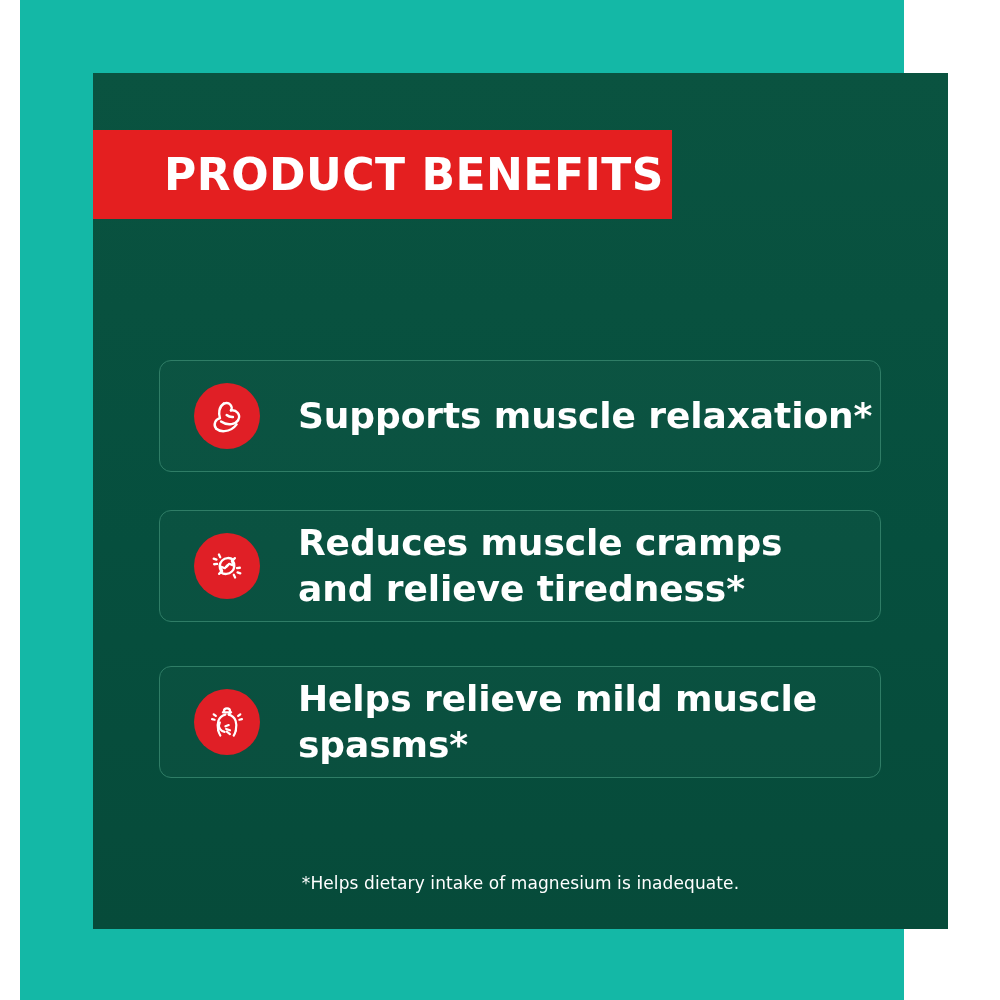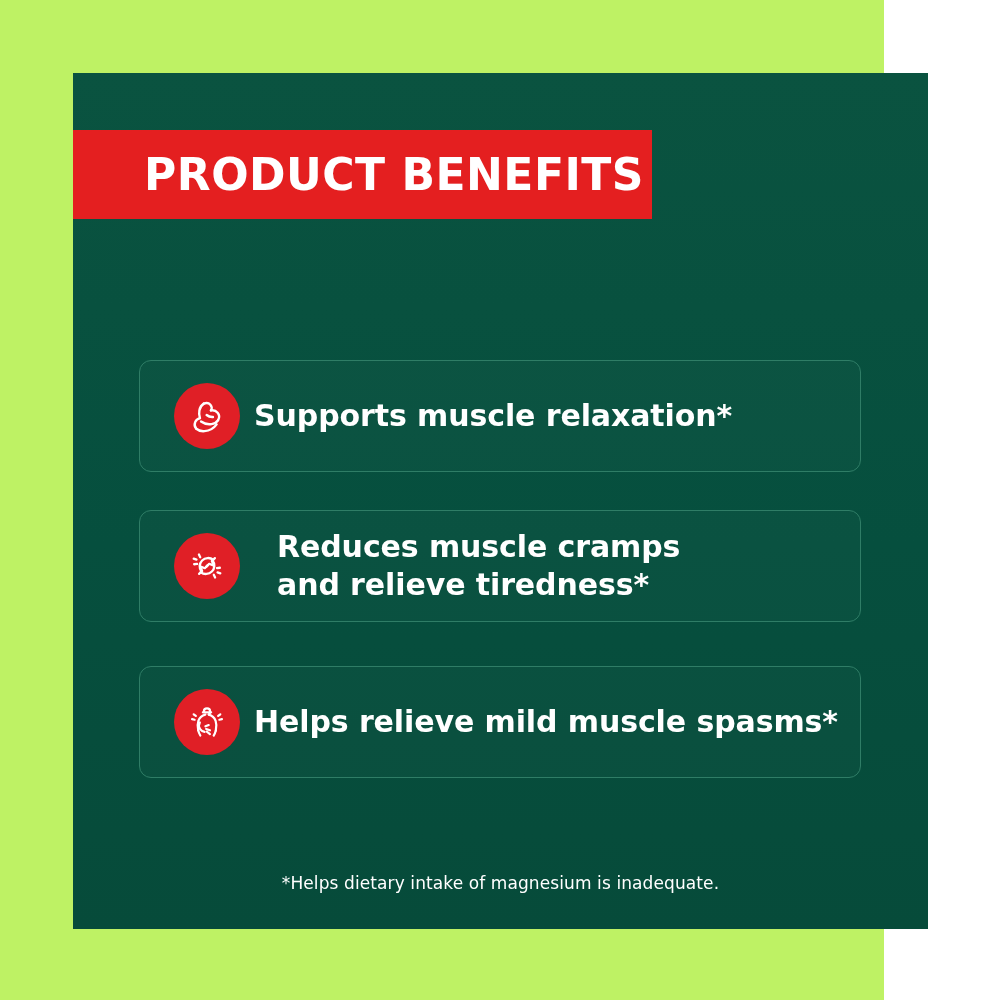--- a/index.html
+++ b/index.html
@@ -11,21 +11,22 @@
     width: 1000px;
     height: 1000px;
     font-family: "Liberation Sans", sans-serif;
     overflow: hidden;
   }
 
   .stage {
     position: relative;
     width: 884px;
     height: 1000px;
-    background: #bef264;
+    background: #14b8a6;
+    margin-left: 20px;
   }
 
   
   .panel {
     position: absolute;
     left: 73px;
     top: 73px;
     width: 855px;
     height: 856px;
     background: #075040;
@@ -67,21 +68,21 @@
     box-sizing: border-box;
     width: 722px;
     border: 1px solid #2f7d66;
     border-radius: 12px;
     background: rgba(255, 255, 255, 0.018);
     display: flex;
     align-items: center;
     padding-left: 34px;
   }
   .card--1 { height: 112px; margin-bottom: 38px; }
-  .card--2 { height: 112px; margin-bottom: 44px; gap: 23px; }
+  .card--2 { height: 112px; margin-bottom: 44px; }
   .card--3 { height: 112px; border-radius: 12px; }
 
   
   .icon-badge {
     flex: 0 0 auto;
     width: 66px;
     height: 66px;
     border-radius: 50%;
     background: #e01f26;
     display: flex;
@@ -90,23 +91,23 @@
   }
   .icon-badge svg {
     display: block;
   }
 
   
   .card-text {
     color: #ffffff;
     font-family: "DejaVu Sans", sans-serif;
     font-weight: bold;
-    font-size: 30px;
+    font-size: 36px;
     line-height: 1.28;
-    padding-left: 14px;
+    padding-left: 38px;
     letter-spacing: -0.1px;
   }
   .card-text .line { display: block; }
 
   
   .footnote {
     position: absolute;
     left: 0;
     top: 800px;
     width: 855px;

